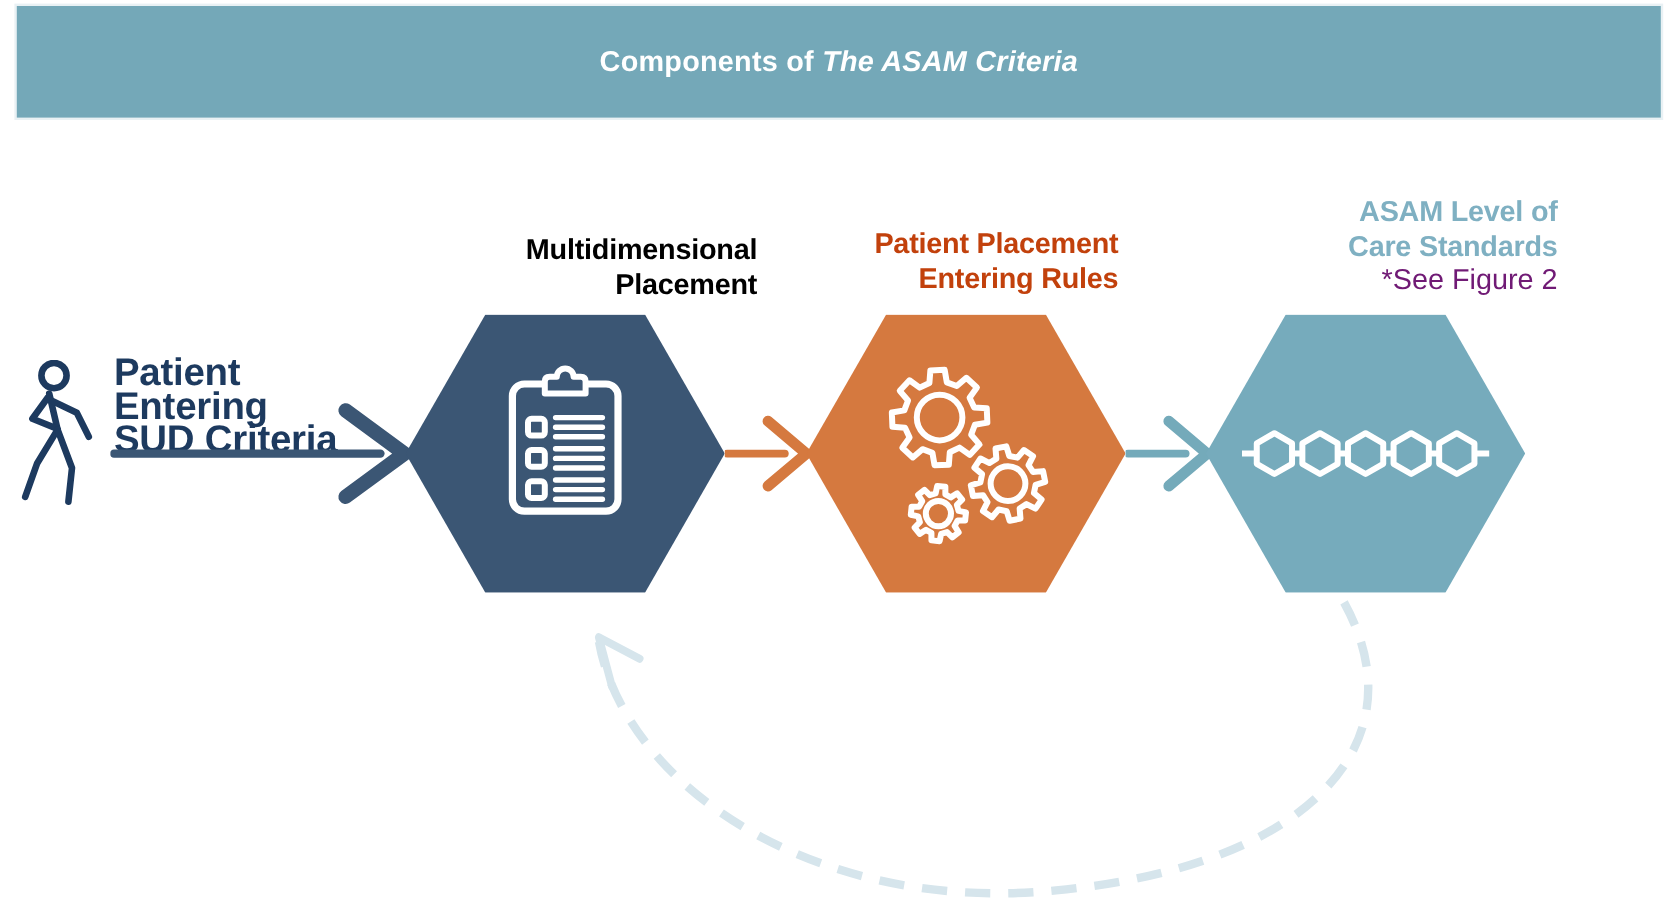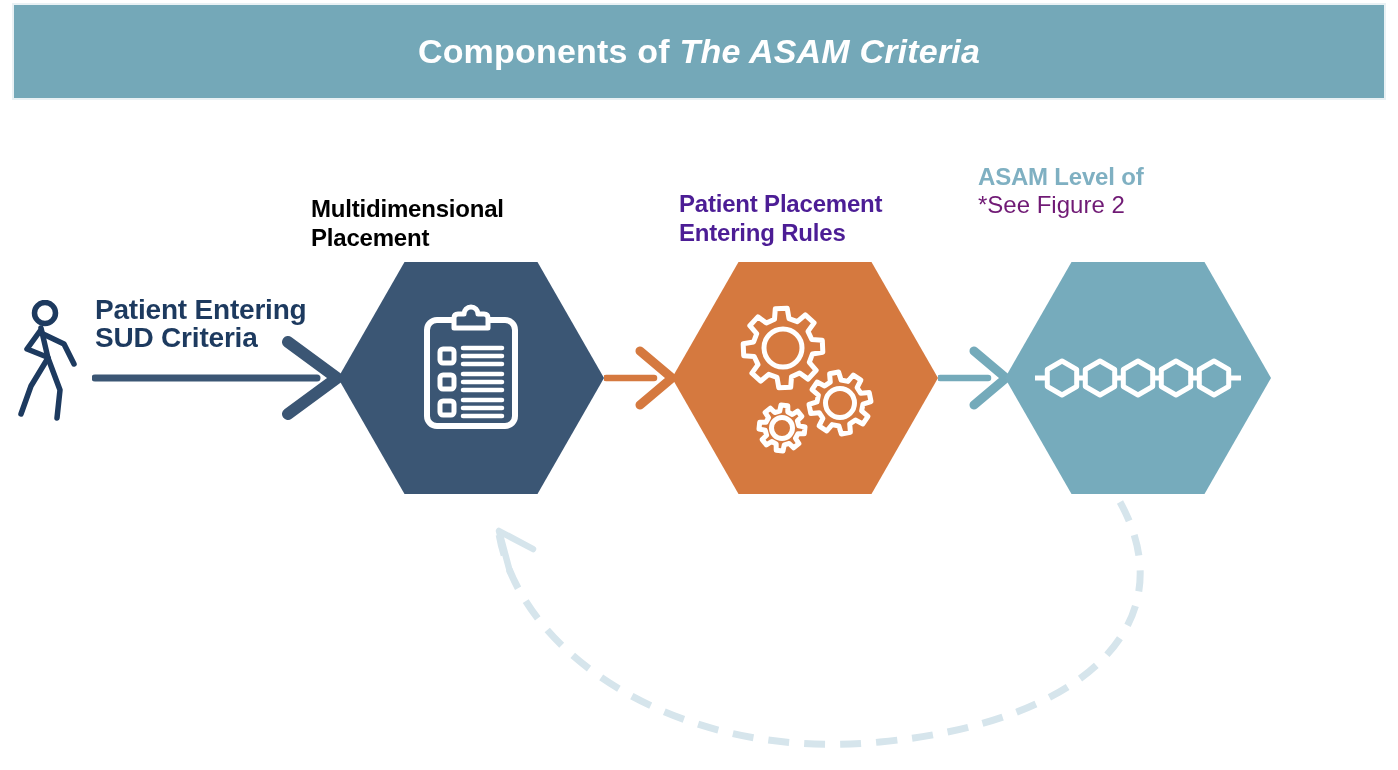--- a/index.html
+++ b/index.html
@@ -6,42 +6,42 @@
   .stage{
     position:relative;width:1398px;height:770px;background:#ffffff;overflow:hidden;
     font-family:"Liberation Sans", sans-serif;
   }
   
   .banner{
     position:absolute;left:14px;top:5px;width:1370px;height:93px;
     background:#74A8B8;display:flex;align-items:center;justify-content:center;
     box-shadow:0 0 0 2px #e9f1f4;
   }
-  .banner-text{color:#ffffff;font-size:34px;font-weight:bold;letter-spacing:.2px;}
+  .banner-text{color:#ffffff;font-size:24px;font-weight:bold;letter-spacing:.2px;}
   .banner-text .it{font-style:italic;}
   
   .hex{
     position:absolute;width:266px;height:232px;top:262px;
     clip-path:polygon(0 50%,25% 0,75% 0,100% 50%,75% 100%,25% 100%);
   }
   .hex1{left:338px;background:#3B5674;}
   .hex2{left:672px;background:#D5793F;}
   .hex3{left:1005px;background:#76ABBC;}
   
   .step-label{
-    position:absolute;width:320px;text-align:left;font-weight:bold;
+    position:absolute;width:320px;text-align:right;font-weight:bold;
     font-size:24px;line-height:29px;letter-spacing:-0.2px;
   }
   .lbl1{left:311px;top:194px;color:#000000;}
-  .lbl2{left:679px;top:189px;color:#4c1d95;}
+  .lbl2{left:612px;top:189px;color:#c2410c;}
   .lbl3{left:978px;top:162px;color:#7FB0C2;}
   .note{font-weight:400;color:#701a75;font-size:24px;line-height:28px;letter-spacing:0;}
   .intro-label{
     position:absolute;left:95px;top:296px;width:240px;text-align:left;
-    color:#1D3A5F;font-weight:bold;font-size:28px;line-height:28px;letter-spacing:-0.2px;
+    color:#1D3A5F;font-weight:bold;font-size:32px;line-height:28px;letter-spacing:-0.2px;
   }
   .abs{position:absolute;}
   .overlay{position:absolute;left:0;top:0;pointer-events:none;}
 </style>
 </head>
 <body>
 
 <div class="stage">
 
   <div class="banner">
@@ -137,20 +137,21 @@
     <g fill="#76ABBC" stroke="#ffffff" stroke-width="5" stroke-linejoin="round">
       <polygon points="28,7 42.7,15.5 42.7,32.5 28,41 13.3,32.5 13.3,15.5"></polygon>
       <polygon points="66,7 80.7,15.5 80.7,32.5 66,41 51.3,32.5 51.3,15.5"></polygon>
       <polygon points="104,7 118.7,15.5 118.7,32.5 104,41 89.3,32.5 89.3,15.5"></polygon>
       <polygon points="142,7 156.7,15.5 156.7,32.5 142,41 127.3,32.5 127.3,15.5"></polygon>
       <polygon points="180,7 194.7,15.5 194.7,32.5 180,41 165.3,32.5 165.3,15.5"></polygon>
     </g>
   </svg>
   <div class="step-label lbl3">
     <div>ASAM Level of</div>
+    <div>Care Standards</div>
     <div class="note">*See Figure 2</div>
   </div>
 
   <svg class="overlay" width="1398" height="770" viewBox="0 0 1398 770">
     <path d="M1120,502 C1185,620 1090,722 880,742 C680,762 520,655 499,534" fill="none" stroke="#D6E5EC" stroke-width="7" stroke-dasharray="21 15"></path>
     <path d="M533,549 L499,531 L510,572" fill="none" stroke="#D6E5EC" stroke-width="6.5" stroke-linecap="round" stroke-linejoin="round"></path>
   </svg>
 
 </div>
 

